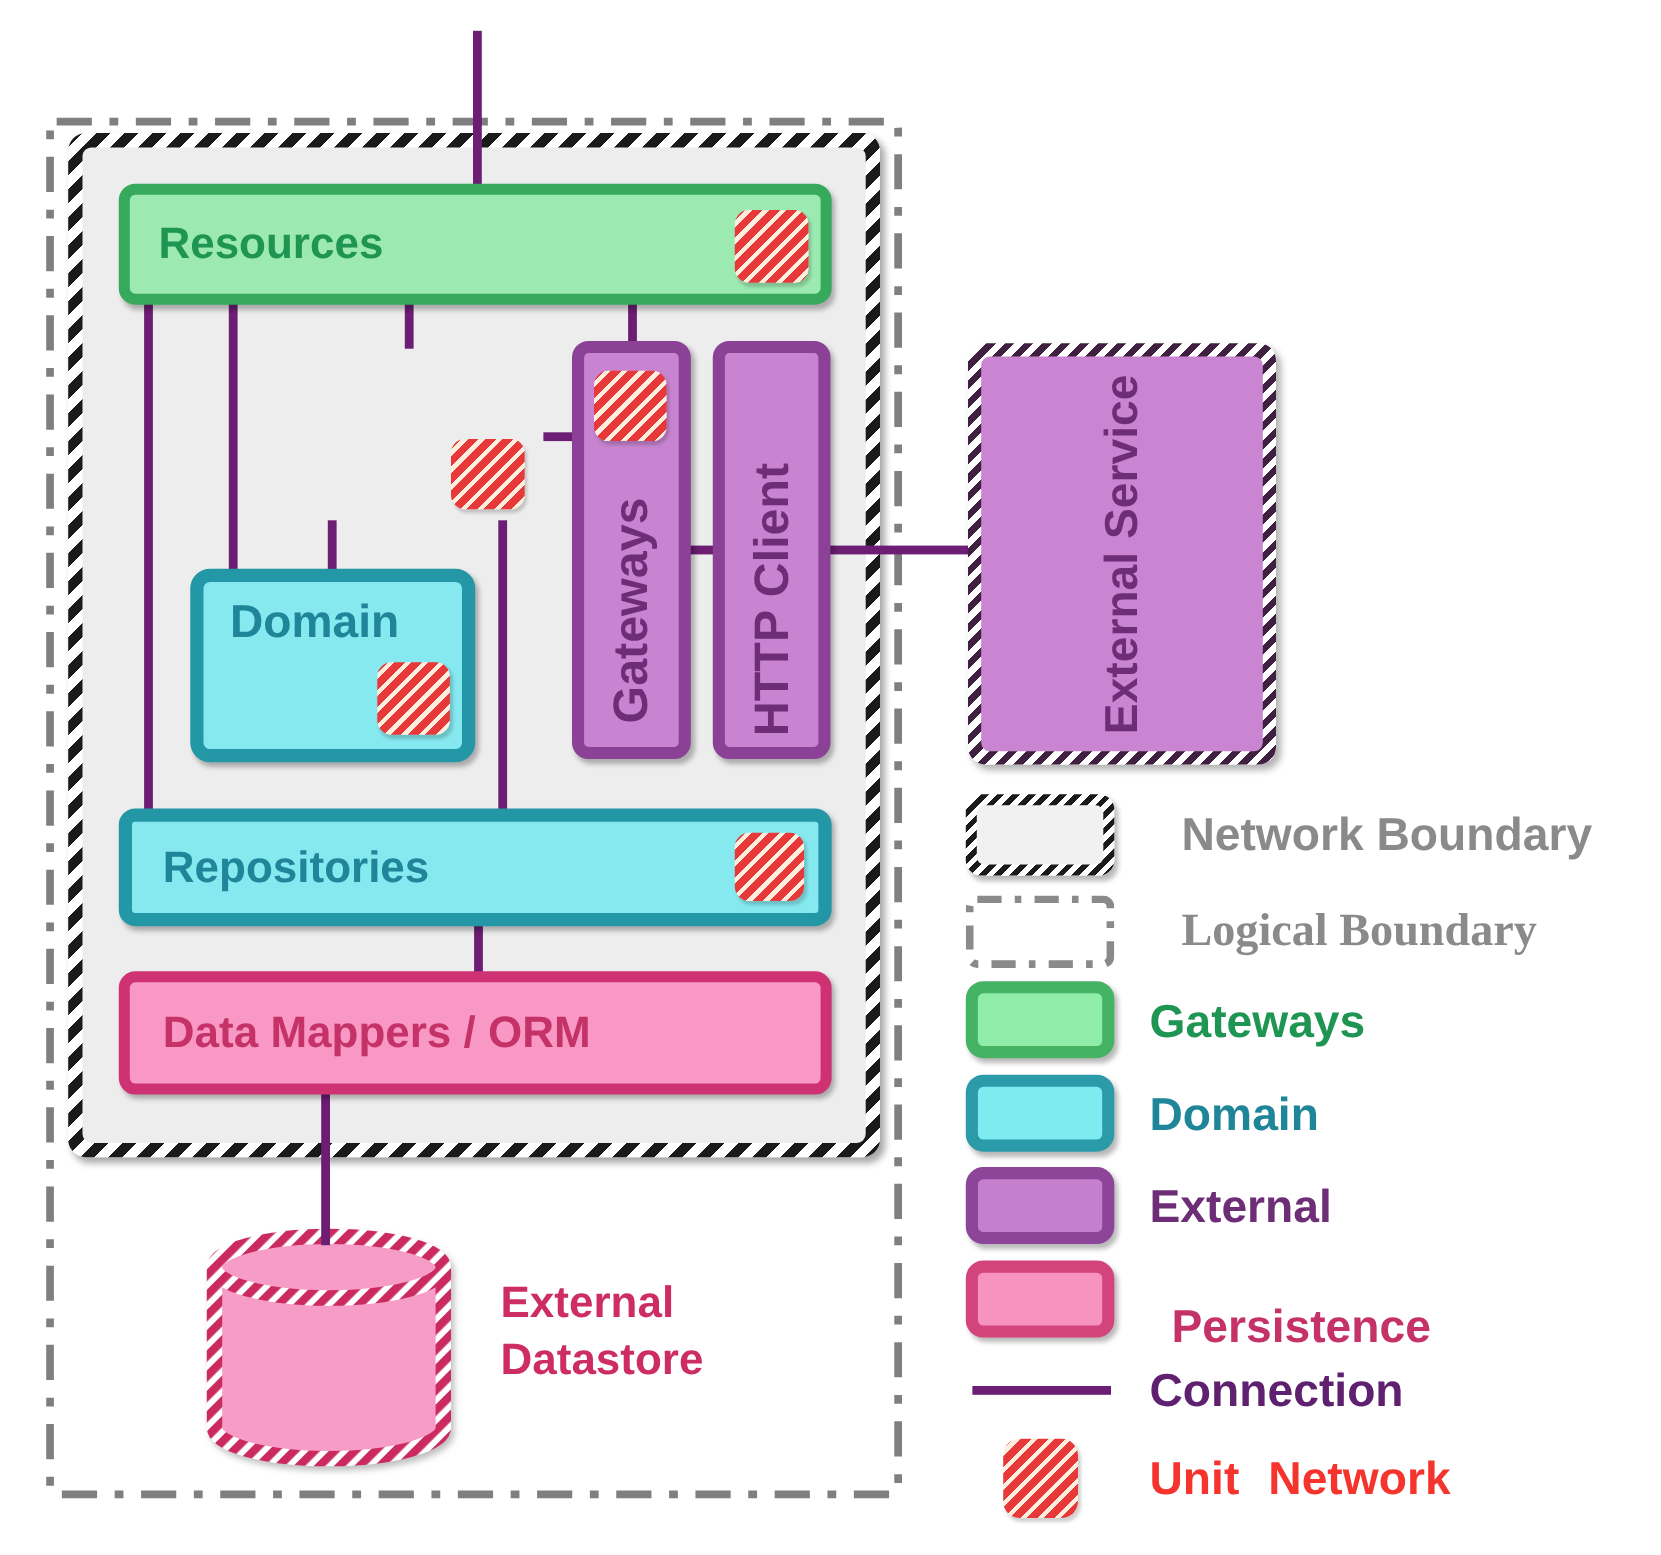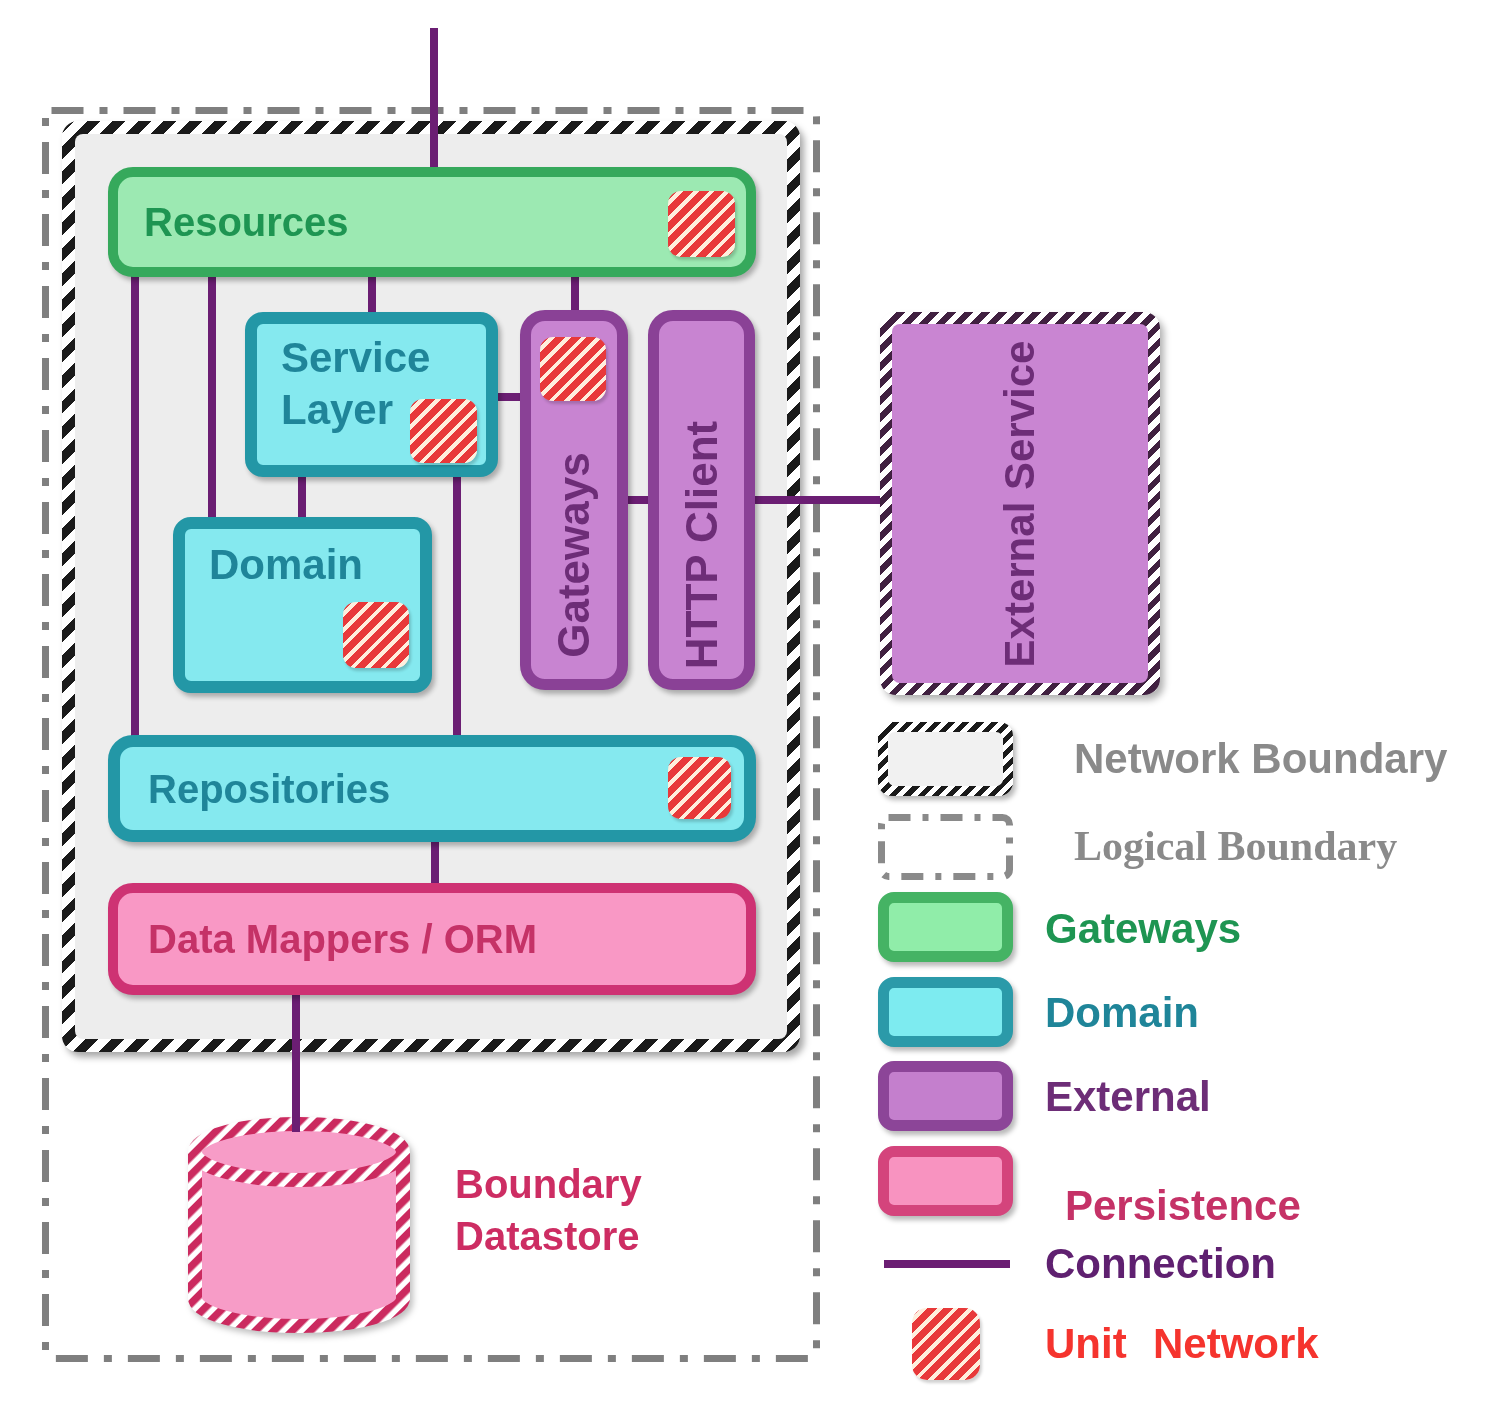--- a/index.html
+++ b/index.html
@@ -18,21 +18,21 @@
     border-radius:16px; box-shadow:4px 5px 7px rgba(0,0,0,.35);
   }
   .net-inner { position:absolute; inset:13px; background:#ededed; border-radius:8px; }
 
   
   .conn { position:absolute; background:#6b1e73; }
   .conn.v { width:8px; }
   .conn.h { height:8px; }
 
   
-  .box { position:absolute; box-sizing:border-box; border-radius:25px;
+  .box { position:absolute; box-sizing:border-box; border-radius:15px;
          box-shadow:3px 4px 5px rgba(0,0,0,.28); }
   .protocol-box    { background:#9ce9b2; border:10px solid #36a95c; }
   .domainc-box     { background:#85e9ef; border:12px solid #2397a6; }
   .external-box    { background:#c884d1; border:11px solid #8a4196; }
   .persistence-box { background:#f998c5; border:10px solid #ce3273; }
 
   .lbl { position:absolute; white-space:pre-line; }
   .lbl.mid { top:50%; transform:translateY(-50%); }
   .v-lbl { position:absolute; left:50%; white-space:nowrap;
            transform:translate(-50%,-50%) rotate(-90deg); }
@@ -100,23 +100,20 @@
   <div class="conn h" style="left:494px; top:393px; width:30px;"></div>
   <div class="conn h" style="left:624px; top:496px; width:28px;"></div>
   <div class="conn h" style="left:751px; top:496px; width:133px;"></div>
   <div class="conn v" style="left:431px; top:838px; height:50px;"></div>
   <div class="conn v" style="left:292px; top:991px; height:141px;"></div>
 
   <div class="box protocol-box" style="left:108px; top:167px; width:648px; height:110px;">
     <div class="lbl mid protocol-text" style="left:26px; font-size:40px;">Resources</div>
   </div>
 
-  <div class="box domainc-box" style="left:245px; top:312px; width:253px; height:165px; border-radius:18px;">
-    <div class="lbl domain-text" style="left:24px; top:8px; font-size:42px; line-height:52px; width:160px;">Service Layer</div>
-  </div>
 
   <div class="box domainc-box" style="left:173px; top:517px; width:259px; height:176px; border-radius:18px;">
     <div class="lbl domain-text" style="left:24px; top:12px; font-size:42px;">Domain</div>
   </div>
 
   <div class="box external-box" style="left:520px; top:310px; width:108px; height:380px;">
     <div class="v-lbl external-text" style="top:calc(50% + 55px); font-size:44px;">Gateways</div>
   </div>
 
   <div class="box external-box" style="left:648px; top:310px; width:107px; height:380px;">
@@ -136,21 +133,21 @@
       <div class="v-lbl external-text" style="top:50%; font-size:42px;">External Service</div>
     </div>
   </div>
 
   <div class="red-sq" style="left:668px; top:191px; width:67px; height:66px;"></div>
   <div class="red-sq" style="left:410px; top:399px; width:67px; height:64px;"></div>
   <div class="red-sq" style="left:540px; top:337px; width:66px; height:64px;"></div>
   <div class="red-sq" style="left:343px; top:602px; width:66px; height:66px;"></div>
   <div class="red-sq" style="left:668px; top:757px; width:63px; height:62px;"></div>
 
-  <div class="datastore-lbl">Boundary Datastore</div>
+  <div class="datastore-lbl">External Datastore</div>
 
   <div>
 
     <div class="lg-swatch lg-net" style="top:722px; height:74px;">
       <div class="lg-net-inner"></div>
     </div>
     <div class="lg-label gray-text" style="top:733px;">Network Boundary</div>
 
     <svg style="position:absolute; left:878px; top:814px;" width="135" height="66">
       <rect x="3.5" y="3.5" width="128" height="59" rx="7" fill="#ffffff" stroke="#8a8a8a" stroke-width="7" stroke-dasharray="22 12 6 12"></rect>

